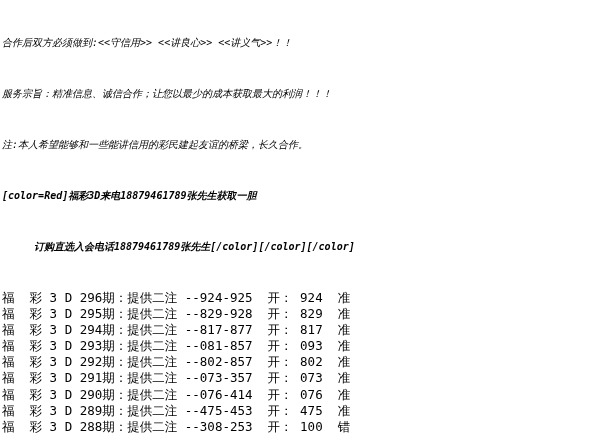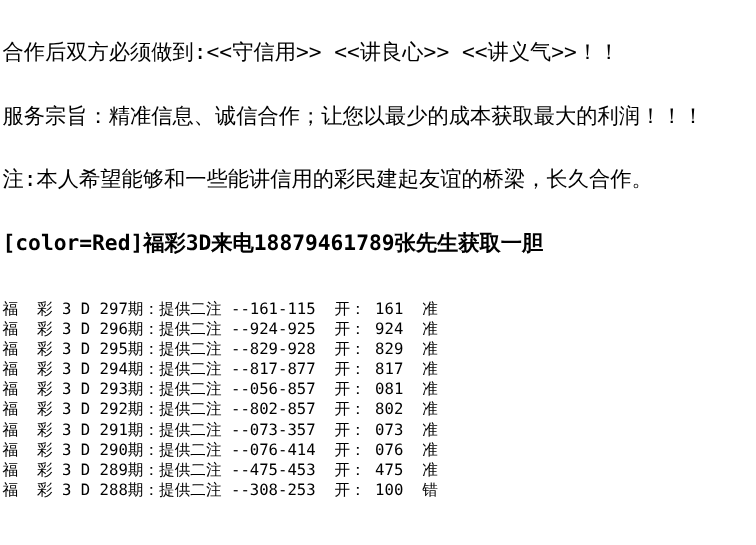--- a/index.html
+++ b/index.html
@@ -14,25 +14,26 @@
     font-family: "DejaVu Sans Mono", monospace;
   }
   .page {
     position: relative;
     width: 605px;
     height: 436px;
     background: #ffffff;
   }
   .hdr {
     font-family: "DejaVu Sans Mono", monospace;
-    font-size: 17px;
+    font-size: 10px;
     line-height: 17px;
     color: #000000;
     white-space: pre;
     padding-left: 2px;
+    font-style: italic;
   }
   .hdr .ln {
     white-space: pre;
     display: block;
     height: 17px;
   }
   .bold {
     font-weight: bold;
   }
   .center-ish {
@@ -55,28 +56,28 @@
 </head>
 <body>
 
 <div class="page">
 
   <div class="hdr">
     <span class="ln">合作后双方必须做到:&lt;&lt;守信用&gt;&gt; &lt;&lt;讲良心&gt;&gt; &lt;&lt;讲义气&gt;&gt;！！</span>
     <span class="ln">服务宗旨：精准信息、诚信合作；让您以最少的成本获取最大的利润！！！</span>
     <span class="ln">注:本人希望能够和一些能讲信用的彩民建起友谊的桥梁，长久合作。</span>
     <span class="ln bold">[color=Red]福彩3D来电18879461789张先生获取一胆</span>
+    <span class="ln bold center-ish">订购直选入会电话18879461789张先生[/color][/color][/color]</span>
   </div>
 
   <div class="rows">
-      <span class="row">福  彩 3 D 297期：提供二注 --161-115  开： 161  准</span>
       <span class="row">福  彩 3 D 296期：提供二注 --924-925  开： 924  准</span>
       <span class="row">福  彩 3 D 295期：提供二注 --829-928  开： 829  准</span>
       <span class="row">福  彩 3 D 294期：提供二注 --817-877  开： 817  准</span>
-      <span class="row">福  彩 3 D 293期：提供二注 --056-857  开： 081  准</span>
+      <span class="row">福  彩 3 D 293期：提供二注 --081-857  开： 093  准</span>
       <span class="row">福  彩 3 D 292期：提供二注 --802-857  开： 802  准</span>
       <span class="row">福  彩 3 D 291期：提供二注 --073-357  开： 073  准</span>
       <span class="row">福  彩 3 D 290期：提供二注 --076-414  开： 076  准</span>
       <span class="row">福  彩 3 D 289期：提供二注 --475-453  开： 475  准</span>
       <span class="row">福  彩 3 D 288期：提供二注 --308-253  开： 100  错</span>
     </div>
 
 </div>
 
 </body></html>

